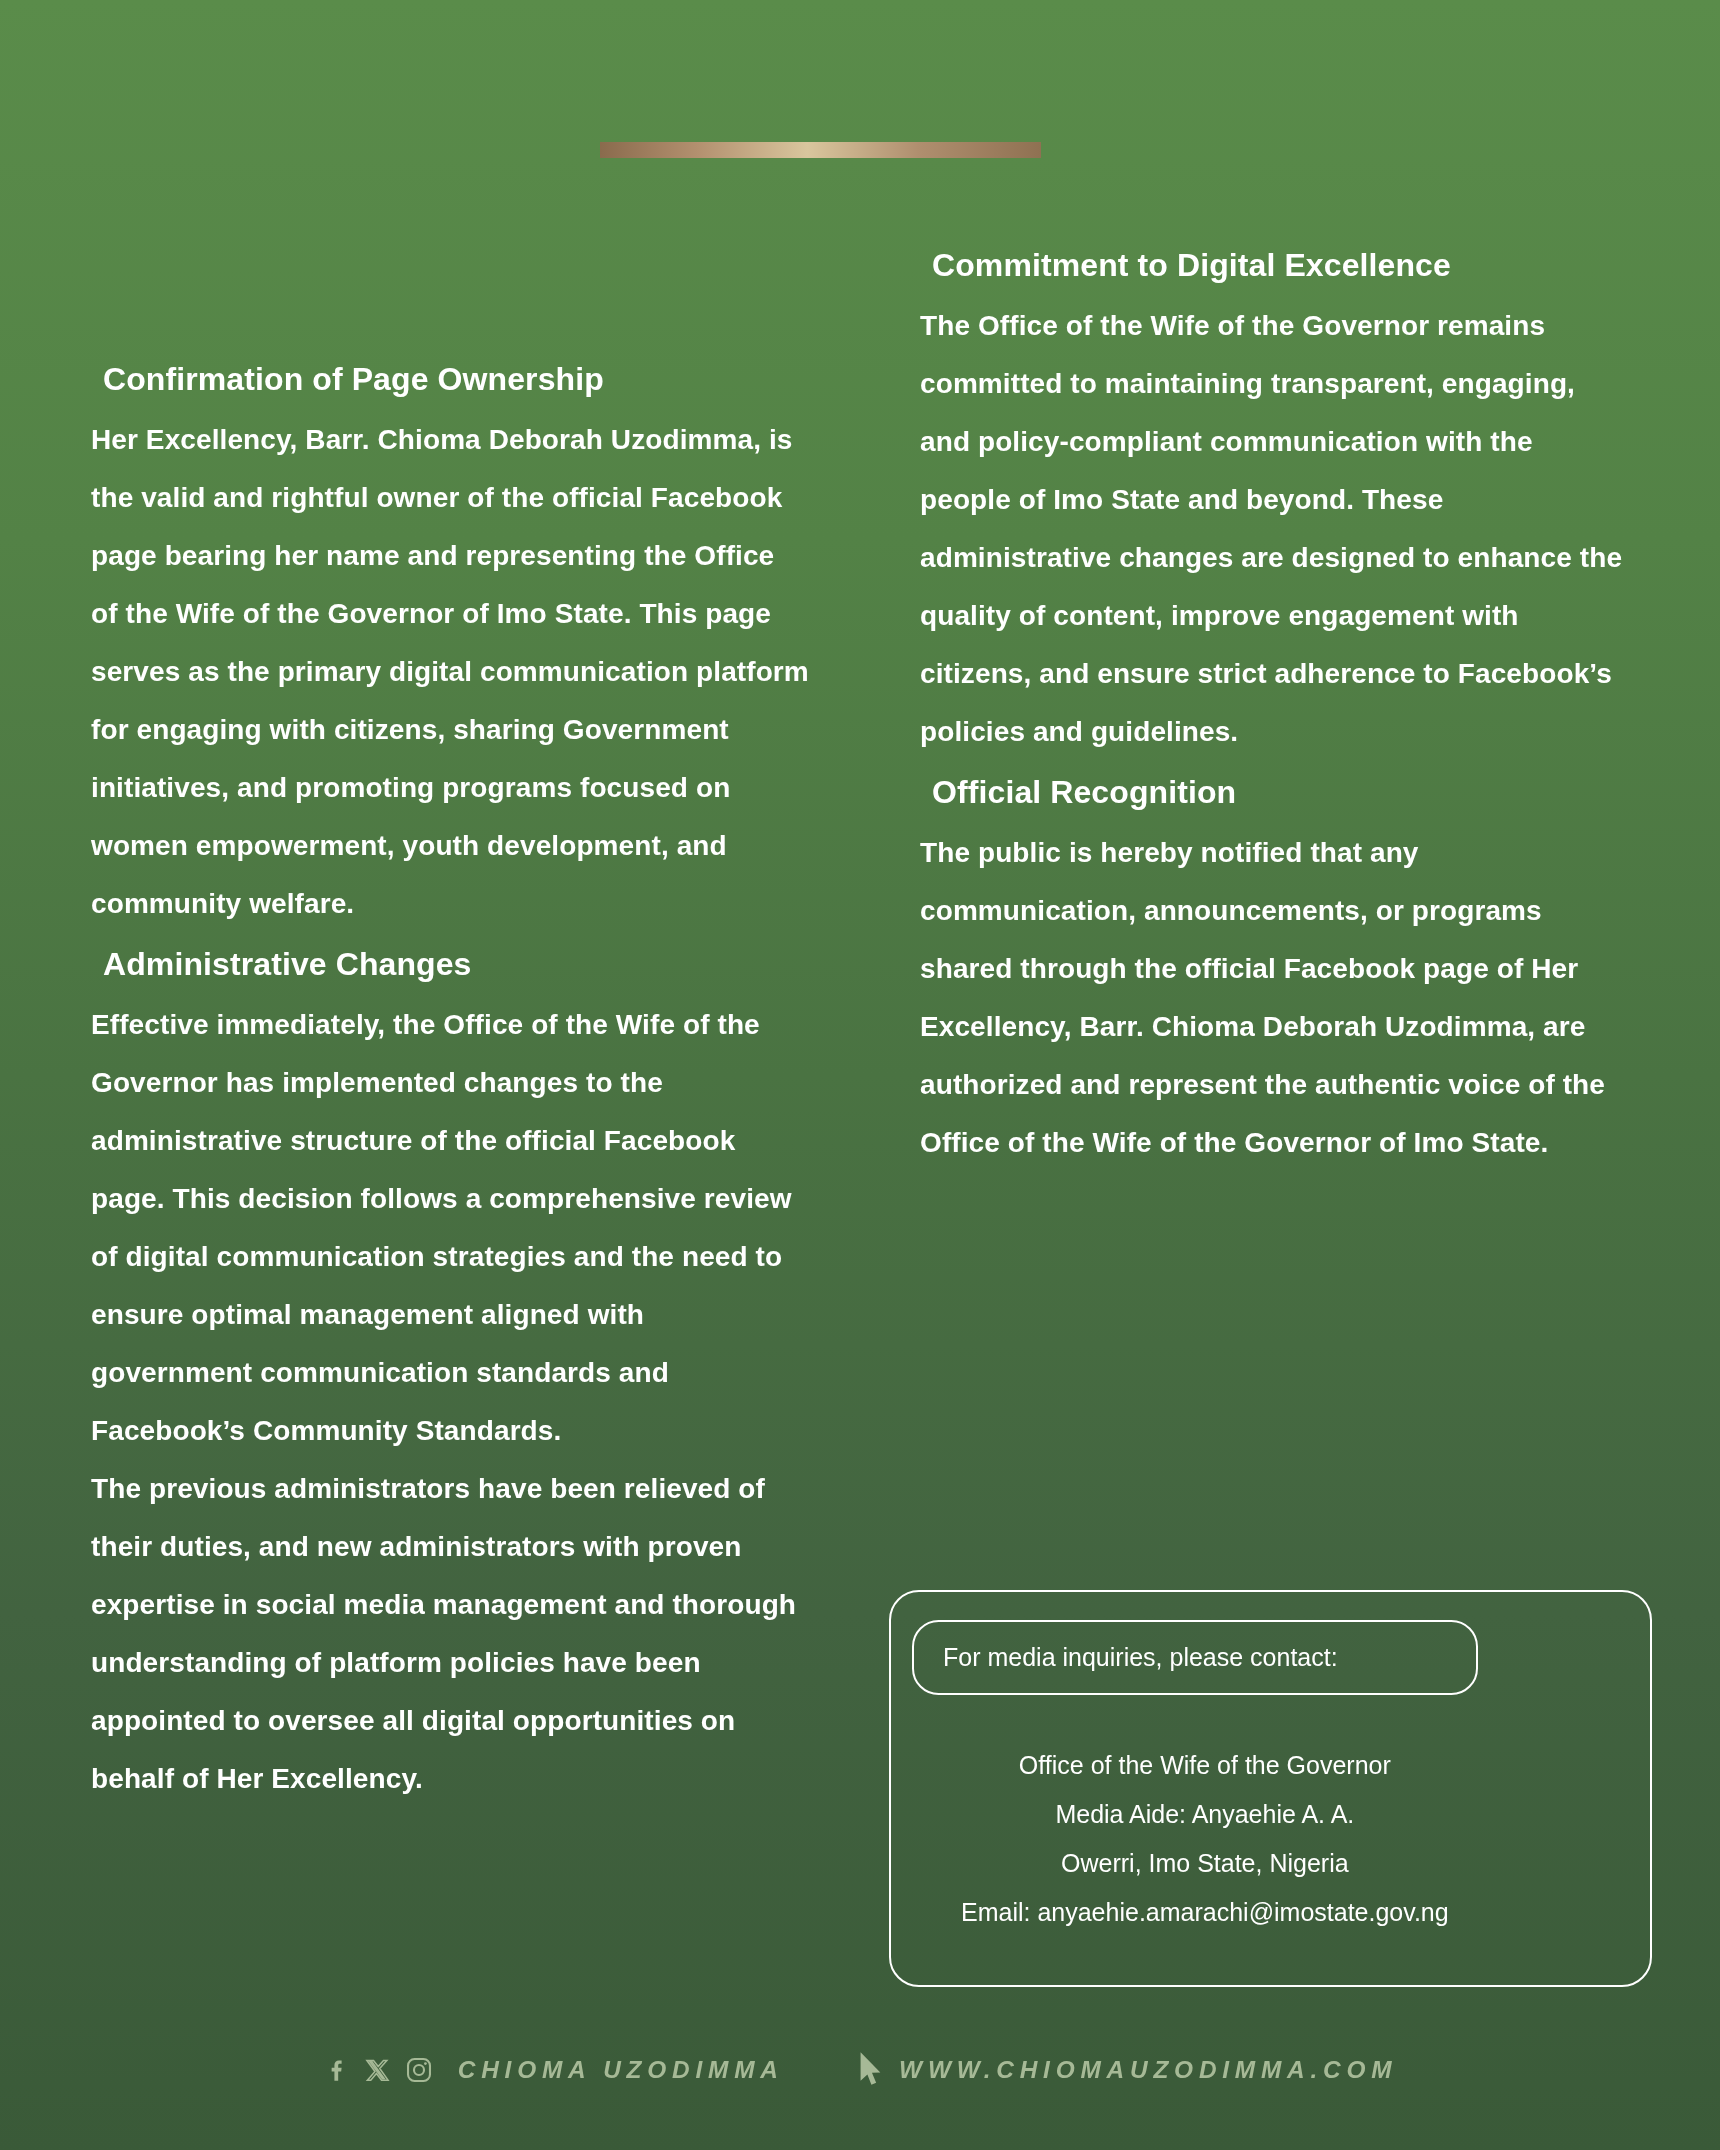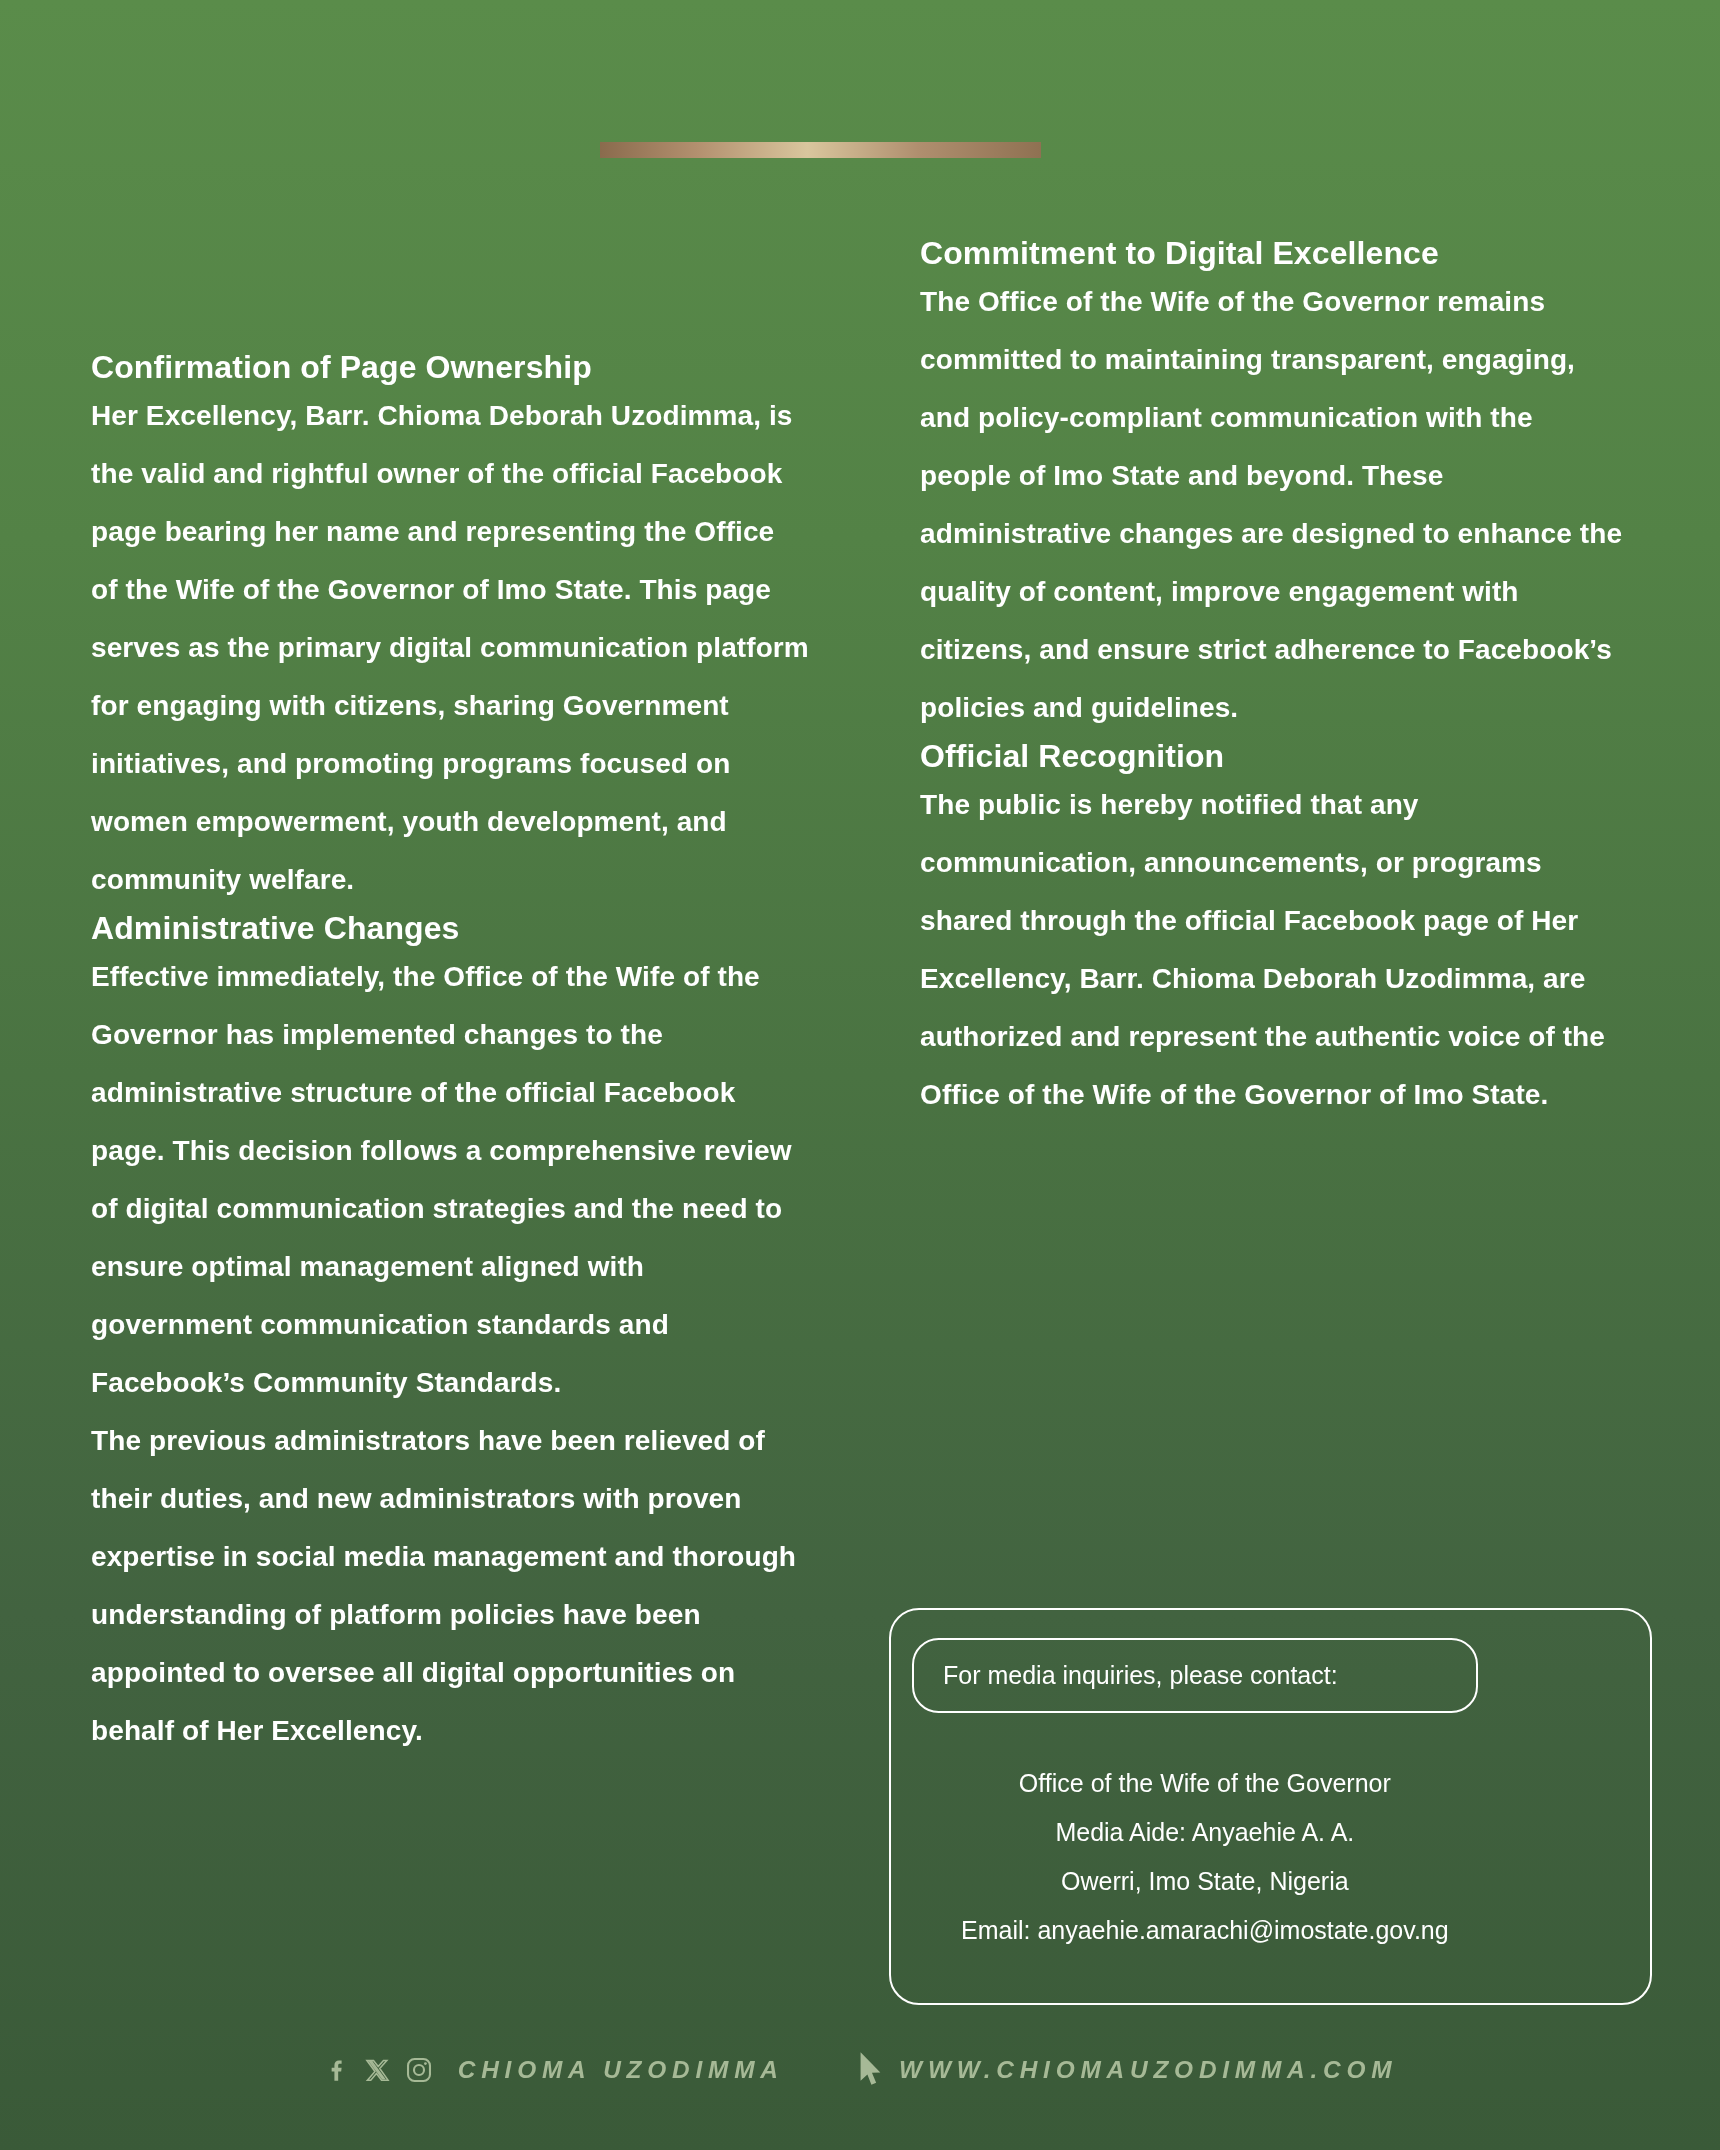--- a/index.html
+++ b/index.html
@@ -18,21 +18,21 @@
     left: 600px; top: 142px;
     width: 441px; height: 16px;
     background: linear-gradient(90deg, #8a6b4d 0%, #b3906f 22%, #d9c69d 47%, #b08f6f 72%, #8f7152 100%);
   }
 
   .col { position: absolute; color: #ffffff; }
   .col-left  { left: 91px;  top: 348px; width: 759px; }
   .col-right { left: 920px; top: 234px; width: 743px; }
 
   .col h2 {
-    margin: 0;
+    margin: 12px;
     font-size: 32px;
     line-height: 39px;
     font-weight: 700;
     letter-spacing: 0.1px;
   }
   .col p {
     margin: 0;
     font-size: 28px;
     line-height: 58px;
     font-weight: 700;
@@ -53,21 +53,20 @@
   .r-p3 { margin-top: 68px; }
 
   .contact-box {
     position: absolute;
     left: 889px; top: 1590px;
     width: 763px; height: 397px;
     border: 2.7px solid #ffffff;
     border-radius: 30px;
     box-sizing: border-box;
     color: #ffffff;
-    margin-top: 18px;
   }
   .contact-label-box {
     position: absolute;
     left: 21px; top: 28px;
     width: 566px; height: 75px;
     border: 2.7px solid #ffffff;
     border-radius: 26.6px;
     box-sizing: border-box;
     display: flex;
     align-items: center;

